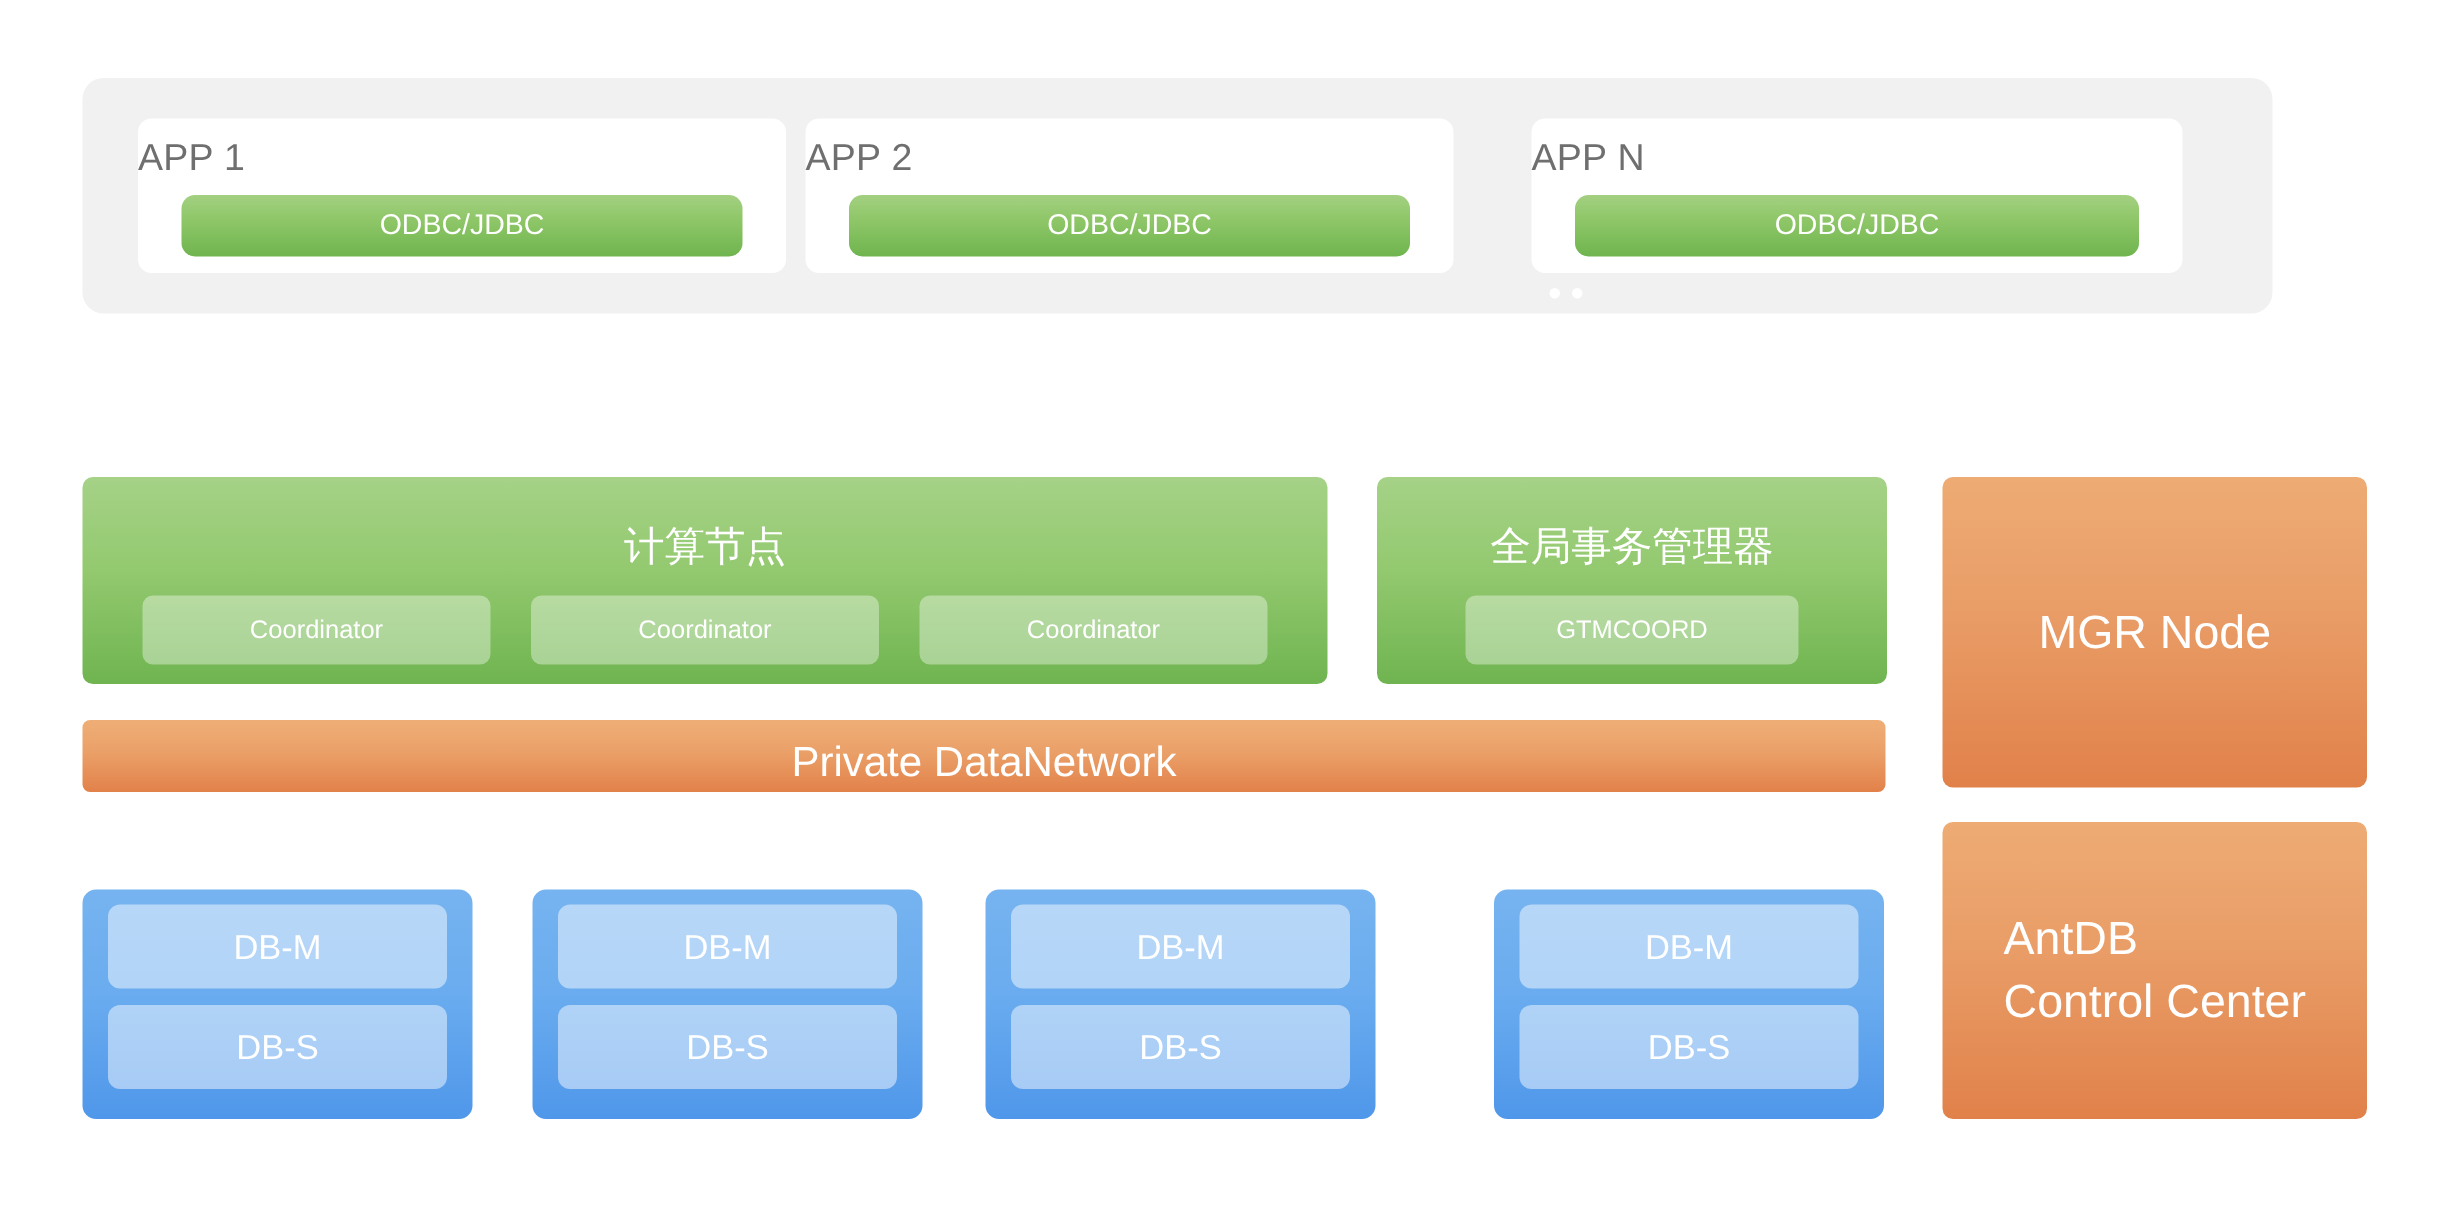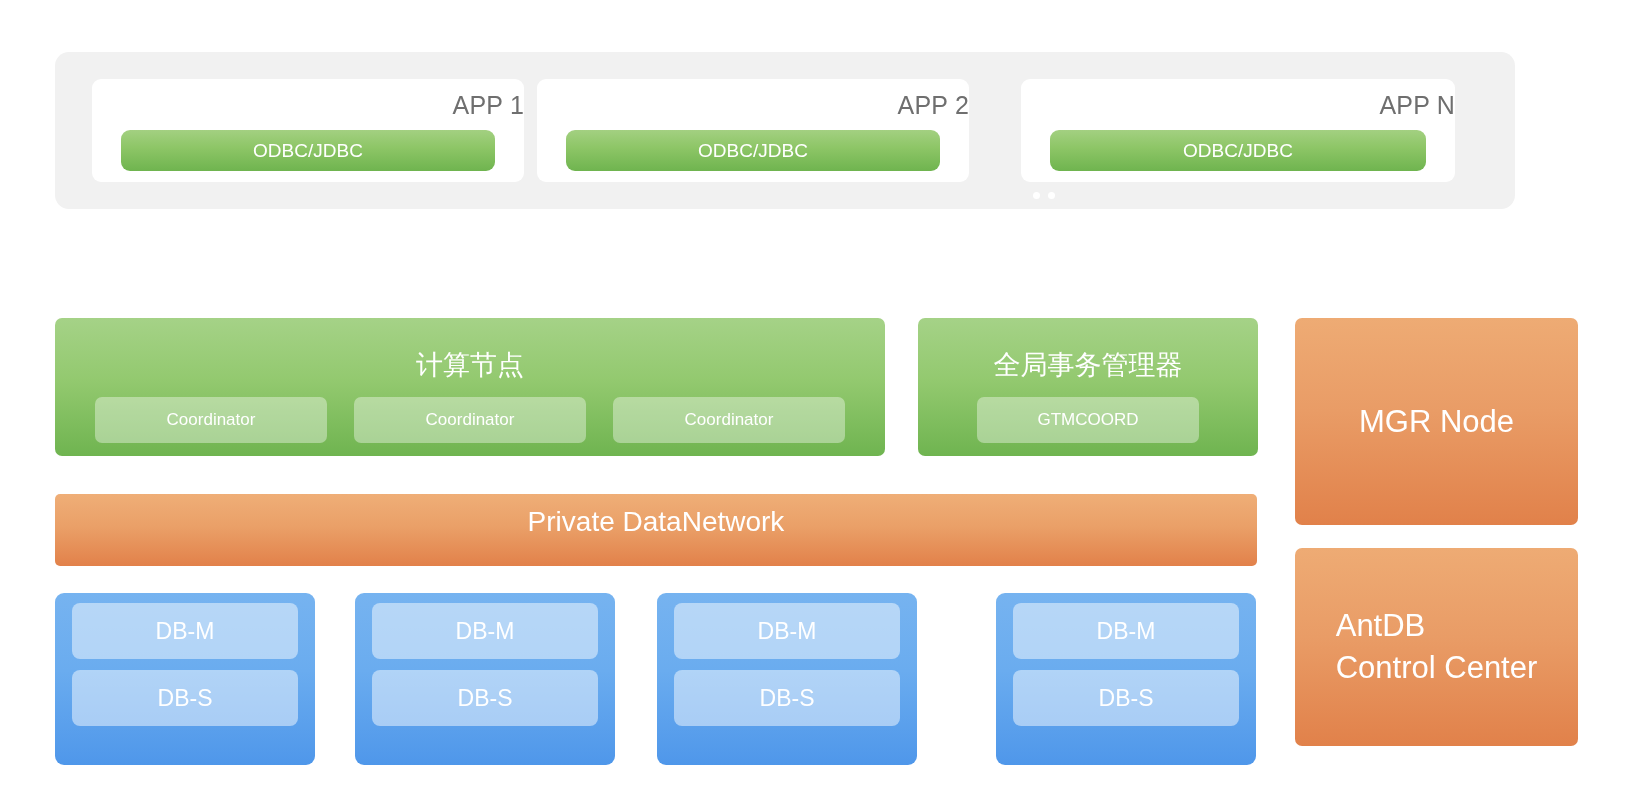--- a/index.html
+++ b/index.html
@@ -37,28 +37,27 @@
     height: 103px;
     background: #ffffff;
     border-radius: 9px;
     box-sizing: border-box;
   }
   .app-card-1 { left: 37px;  width: 432px; }
   .app-card-2 { left: 482px; width: 432px; }
   .app-card-n { left: 966px; width: 434px; }
 
   .app-title {
-    text-align: right;
+    text-align: left;
     color: #6f6f6f;
     font-size: 25px;
     line-height: 25px;
     padding-top: 14px;
     letter-spacing: 0.2px;
     white-space: nowrap;
-    padding-left: 17px;
   }
   .odbc-pill {
     position: absolute;
     left: 29px;
     right: 29px;
     top: 51px;
     height: 41px;
     border-radius: 9px;
     background: linear-gradient(to bottom, #a3d081 0%, #8ec667 42%, #6fb44f 100%);
     color: #ffffff;
@@ -107,23 +106,23 @@
   .band-client {
     left: 55px;
     top: 238px;
     width: 1523px;
     height: 56px;
     font-size: 33px;
     line-height: 56px;
   }
   .band-private {
     left: 55px;
-    top: 494px;
+    top: 480px;
     width: 1202px;
-    height: 72px;
+    height: 48px;
     font-size: 28px;
     line-height: 56px;
   }
 
   
   .green-box {
     position: absolute;
     border-radius: 7px;
     background: linear-gradient(to bottom, #a5d287 0%, #93c96f 45%, #6fb450 100%);
     color: #ffffff;
@@ -198,21 +197,21 @@
     height: 198px;
     font-size: 31px;
     line-height: 42px;
   }
   .acc-line { display: block; white-space: nowrap; }
 
   
   .db-group {
     position: absolute;
     top: 593px;
-    height: 172px;
+    height: 153px;
     border-radius: 9px;
     background: linear-gradient(to bottom, #76b3f0 0%, #6aacef 45%, #4f97ea 100%);
     box-sizing: border-box;
     padding: 10px 17px;
   }
   .db-g1 { left: 55px;   width: 260px; }
   .db-g2 { left: 355px;  width: 260px; }
   .db-g3 { left: 657px;  width: 260px; }
   .db-g4 { left: 996px;  width: 260px; }
 

